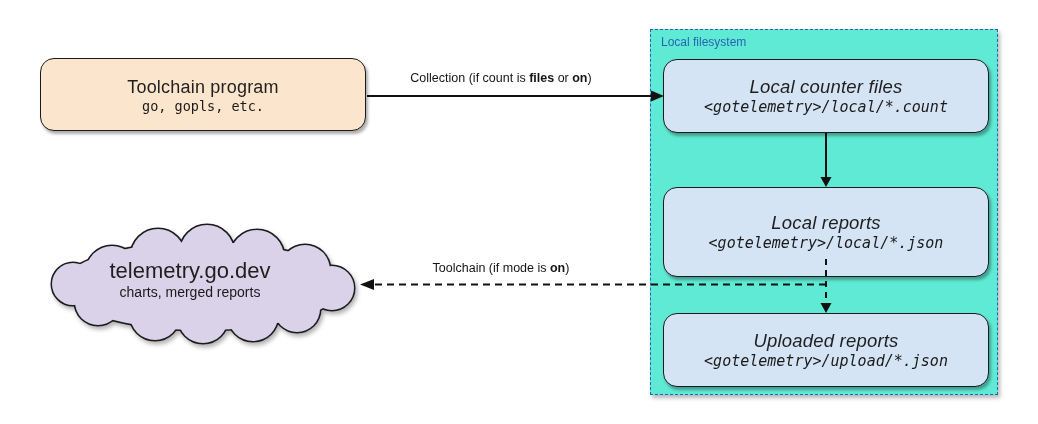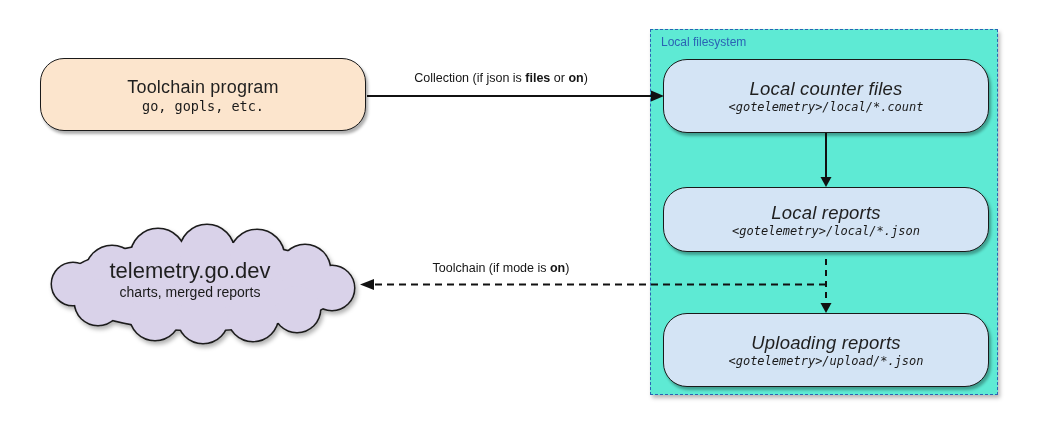--- a/index.html
+++ b/index.html
@@ -16,21 +16,21 @@
 
   
   .node {
     position: absolute;
     box-sizing: border-box;
     display: flex;
     flex-direction: column;
     align-items: center;
     justify-content: center;
     border: 1.5px solid #1a1a1a;
-    border-radius: 24px;
+    border-radius: 14px;
     box-shadow: 2px 3px 3px rgba(0,0,0,0.32);
     text-align: center;
   }
   .node-title { font-size: 18px; line-height: 22px; color: #1f1f1f; letter-spacing: 0.2px; }
   .inner-title { font-size: 18.5px; line-height: 22px; }
   .node-sub { margin-top: 0; color: #1a1a1a; }
 
   .toolchain {
     left: 40px; top: 58px; width: 326px; height: 73px;
     background: #fce5cd;
@@ -46,23 +46,23 @@
     box-shadow: 2px 3px 4px rgba(0,0,0,0.28);
   }
   .fs-label {
     position: absolute;
     left: 10px; top: 5px;
     font-size: 12px;
     color: #2b63b4;
   }
 
   .inner-box { background: #d4e4f5; width: 326px; left: 663px; font-style: italic; }
-  .inner-box .node-sub { font-size: 12px; }
+  .inner-box .node-sub { font-size: 15px; }
   .box-counter  { top: 59px;  height: 74px; }
-  .box-reports  { top: 187px; height: 65px; }
+  .box-reports  { top: 187px; height: 90px; }
   .box-uploaded { top: 313px; height: 74px; }
 
   .edge-label {
     position: absolute;
     width: 280px;
     text-align: center;
     font-size: 12.5px;
     color: #151515;
   }
   .edge-label b { font-weight: bold; }
@@ -155,26 +155,26 @@
     <div class="node-title inner-title">Local counter files</div>
     <div class="node-sub mono">&lt;gotelemetry&gt;/local/*.count</div>
   </div>
 
   <div class="node inner-box box-reports">
     <div class="node-title inner-title">Local reports</div>
     <div class="node-sub mono">&lt;gotelemetry&gt;/local/*.json</div>
   </div>
 
   <div class="node inner-box box-uploaded">
-    <div class="node-title inner-title">Uploading reports</div>
+    <div class="node-title inner-title">Uploaded reports</div>
     <div class="node-sub mono">&lt;gotelemetry&gt;/upload/*.json</div>
   </div>
 
   <div class="edge-label label-collection">
-    <span>Collection (if json is </span><b>files</b><span> or </span><b>on</b><span>)</span>
+    <span>Collection (if count is </span><b>files</b><span> or </span><b>on</b><span>)</span>
   </div>
 
   <div class="edge-label label-uploading">
     <span>Toolchain (if mode is </span><b>on</b><span>)</span>
   </div>
 
   <div class="cloud-text">
     <div class="cloud-title">telemetry.go.dev</div>
     <div class="cloud-sub">charts, merged reports</div>
   </div>

